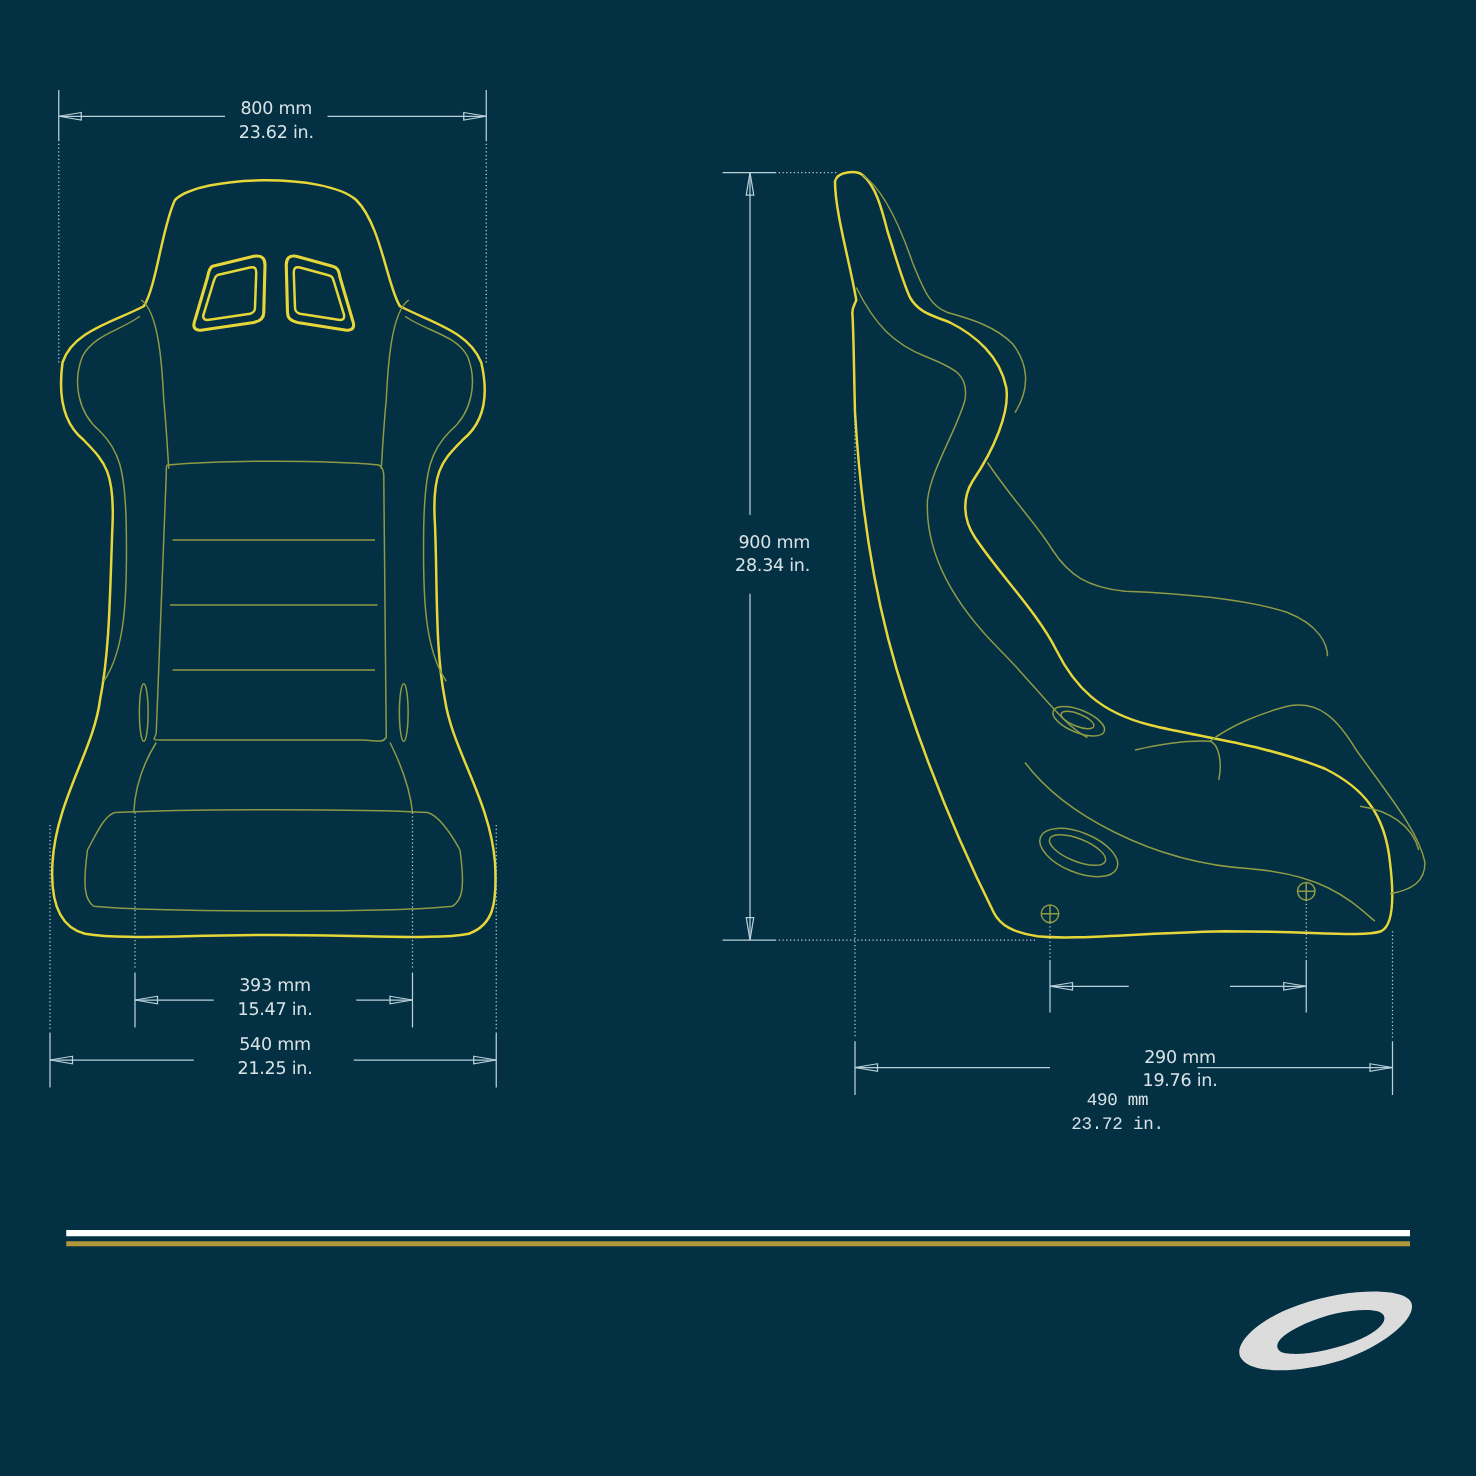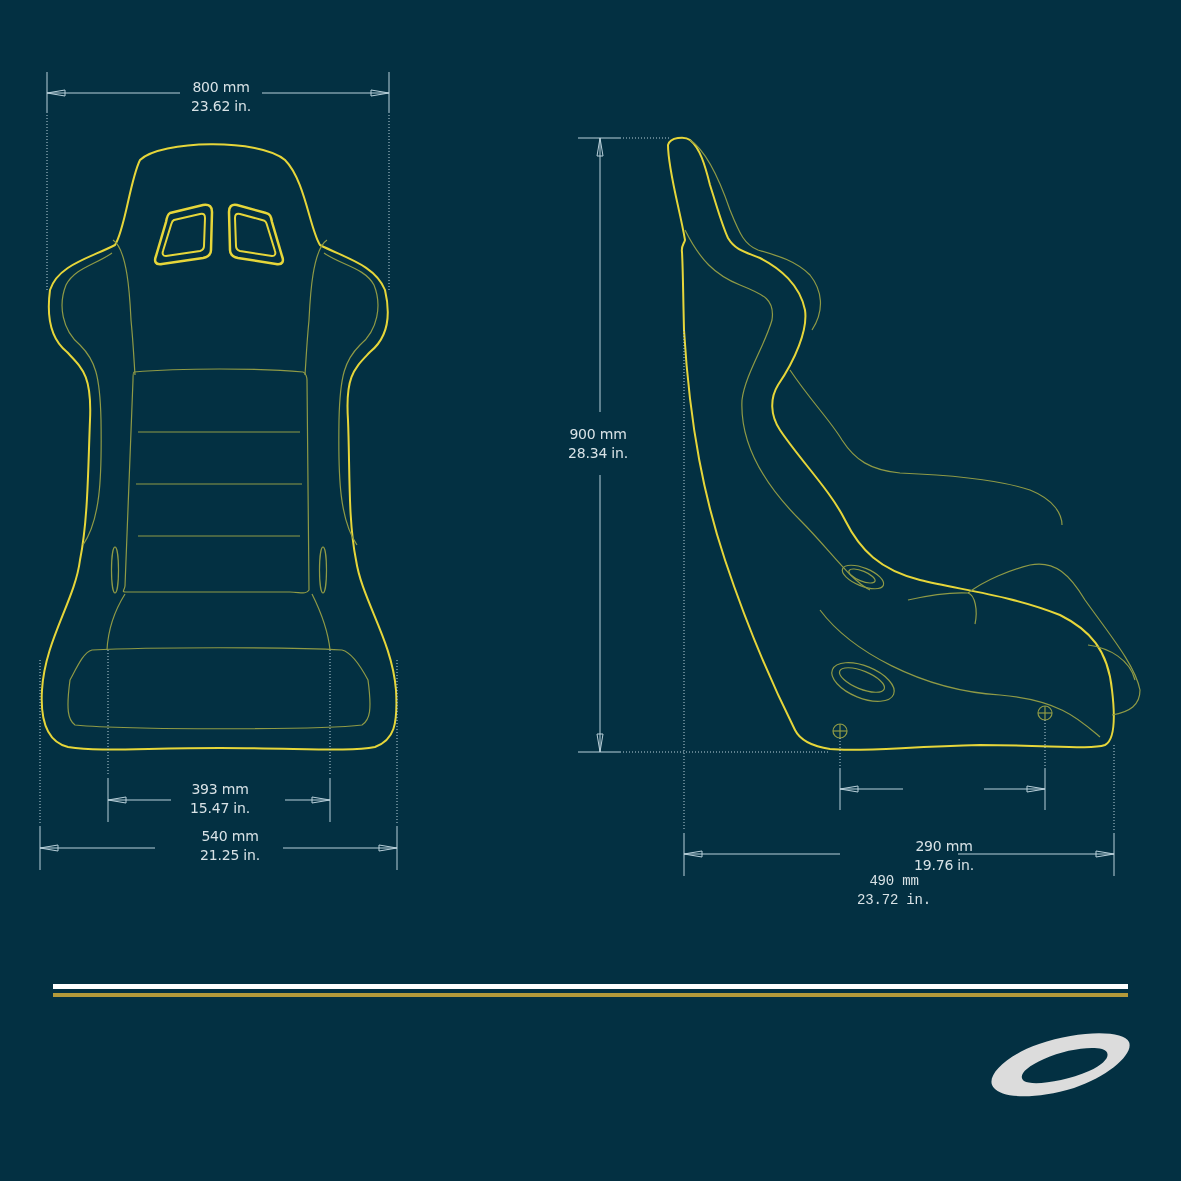--- a/index.html
+++ b/index.html
@@ -158,25 +158,25 @@
 </svg>
 
 <div class="dim-label" style="left:171px; top:78px;">
   <span>800 mm</span>
   <span>23.62 in.</span>
 </div>
 <div class="dim-label" style="left:170px; top:780px;">
   <span>393 mm</span>
   <span>15.47 in.</span>
 </div>
-<div class="dim-label" style="left:180px; top:827px;">
+<div class="dim-label" style="left:170px; top:827px;">
   <span>540 mm</span>
   <span>21.25 in.</span>
 </div>
-<div class="dim-label" style="left:548px; top:425px;">
+<div class="dim-label" style="left:548px; top:425px;text-align:right;">
   <span>900 mm</span>
   <span>28.34 in.</span>
 </div>
 <div class="dim-label" style="left:894px; top:808px;margin-top:29px;">
   <span>290 mm</span>
   <span>19.76 in.</span>
 </div>
 <div class="dim-label" style="left:844px; top:872px;font-family:Liberation Mono, monospace;">
   <span>490 mm</span>
   <span>23.72 in.</span>

